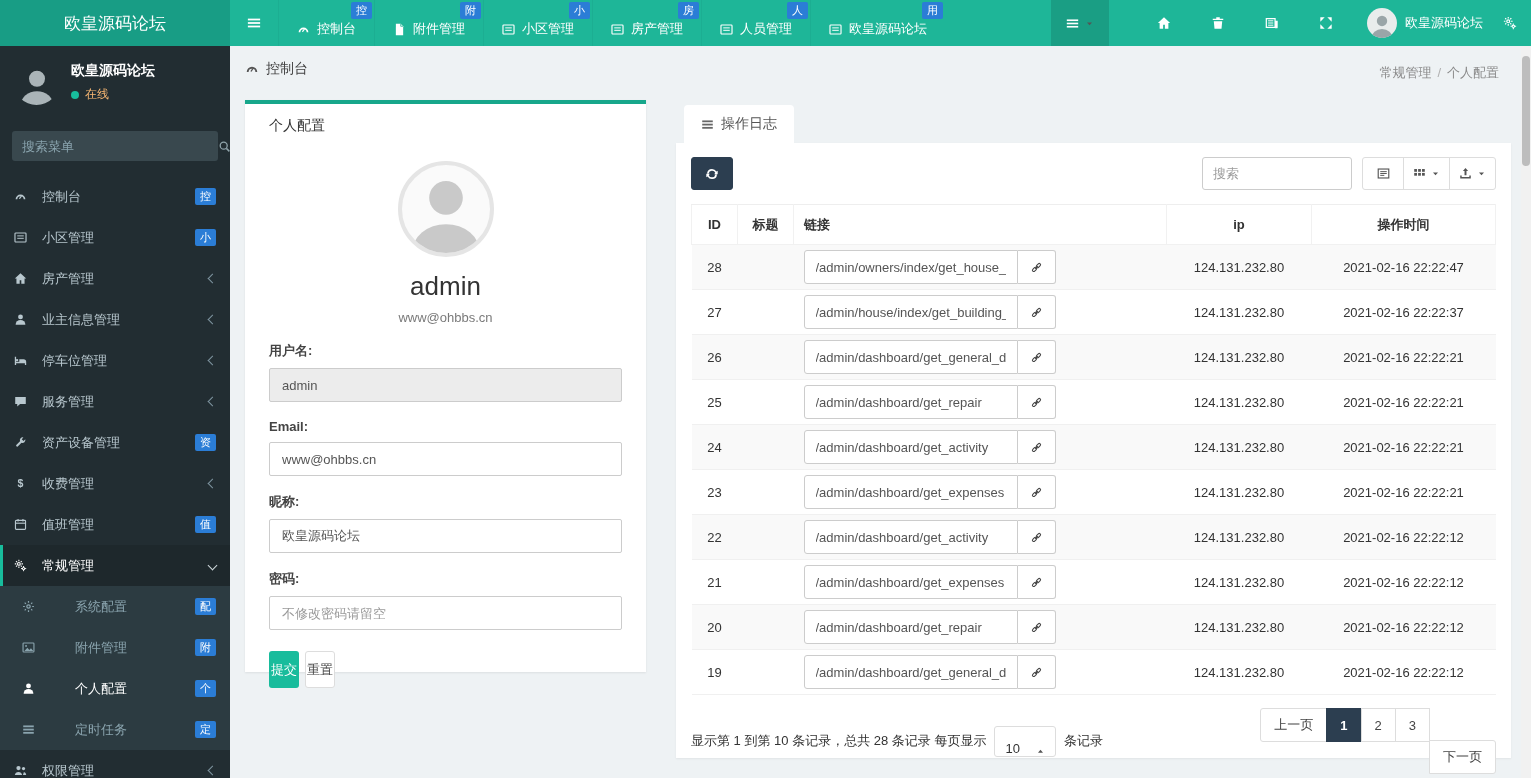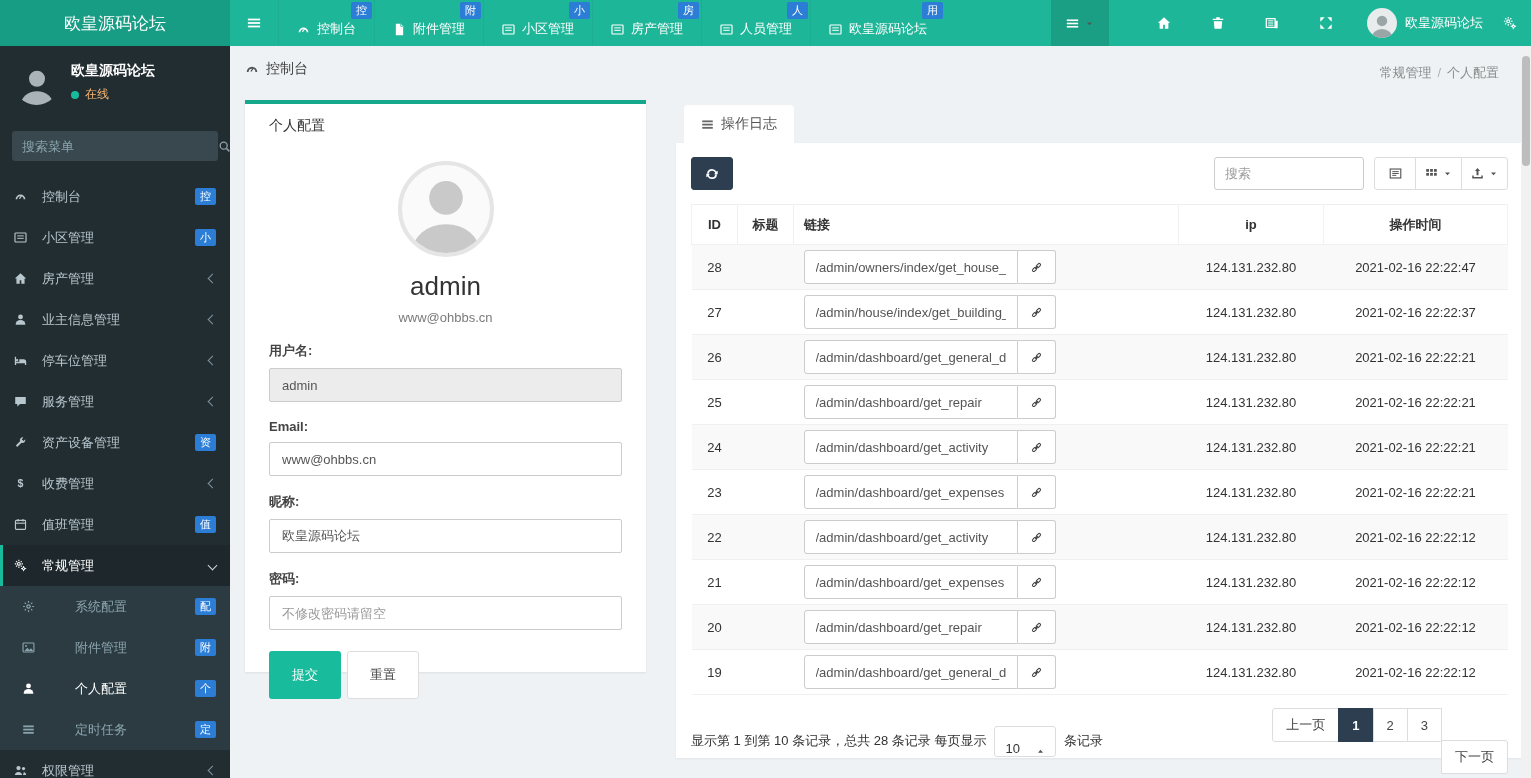--- a/index.html
+++ b/index.html
@@ -60,26 +60,26 @@
   .panel-title { font-size:14px; color:#333; }
   .big-avatar { width:96px; height:96px; border-radius:50%; background:#fafafa; border:4px solid #e5e5e5; margin:26px auto 0 auto; overflow:hidden; display:flex; align-items:flex-end; justify-content:center; }
   .disp-name { text-align:center; font-size:26px; color:#333; margin-top:14px; }
   .disp-email { text-align:center; font-size:13px; color:#7a7a7a; margin-top:8px; }
   .fgroup { margin-top:17px; }
   .fgroup label { display:block; font-size:13px; font-weight:bold; color:#444; margin-bottom:8px; }
   .fgroup input { width:100%; height:34px; border:1px solid #ccc; border-radius:2px; padding:6px 12px; font-size:13px; color:#555; outline:none; font-family:inherit; }
   .fgroup input::placeholder { color:#9a9a9a; }
   .fgroup input[disabled] { background:#ececec; color:#555; }
   .btn-row { margin-top:21px; display:flex; gap:6px; }
-  .btn { display:inline-flex; align-items:center; justify-content:center; height:48px; padding:0 22px; font-size:13px; border-radius:3px; border:1px solid transparent; cursor:pointer; font-family:inherit; }
+  .btn { display:inline-flex; align-items:center; justify-content:center; height:37px; padding:0 1px; font-size:13px; border-radius:3px; border:1px solid transparent; cursor:pointer; font-family:inherit; }
   .btn-primary { background:#18bc9c; color:#fff; }
   .btn-default { background:#fff; color:#444; border-color:#ddd; }
 
   
-  .log-area { position:absolute; left:446px; top:59px; right:8px; }
+  .log-area { position:absolute; left:446px; top:59px; right:20px; }
   .tabs { height:38px; display:flex; }
   .tab { margin-left:8px; background:#fff; border-radius:4px 4px 0 0; display:inline-flex; align-items:center; gap:7px; padding:0 17px; font-size:14px; color:#555; cursor:pointer; }
   .tab .ic { font-size:13px; color:#666; display:flex; }
   .panel-body { background:#fff; height:615px; padding:14px 15px; box-shadow:0 1px 2px rgba(0,0,0,0.06); }
   .toolbar { display:flex; align-items:center; }
   .btn-refresh { width:42px; height:33px; background:#2c3e50; border:1px solid #2c3e50; border-radius:3px; color:#fff; display:flex; align-items:center; justify-content:center; font-size:14px; cursor:pointer; }
   .toolbar-right { margin-left:auto; display:flex; align-items:center; }
   .search-box { width:150px; height:33px; border:1px solid #ccc; border-radius:3px; padding:0 10px; font-size:13px; color:#555; outline:none; font-family:inherit; }
   .search-box::placeholder { color:#9a9a9a; }
   .btn-group { display:flex; margin-left:10px; }

